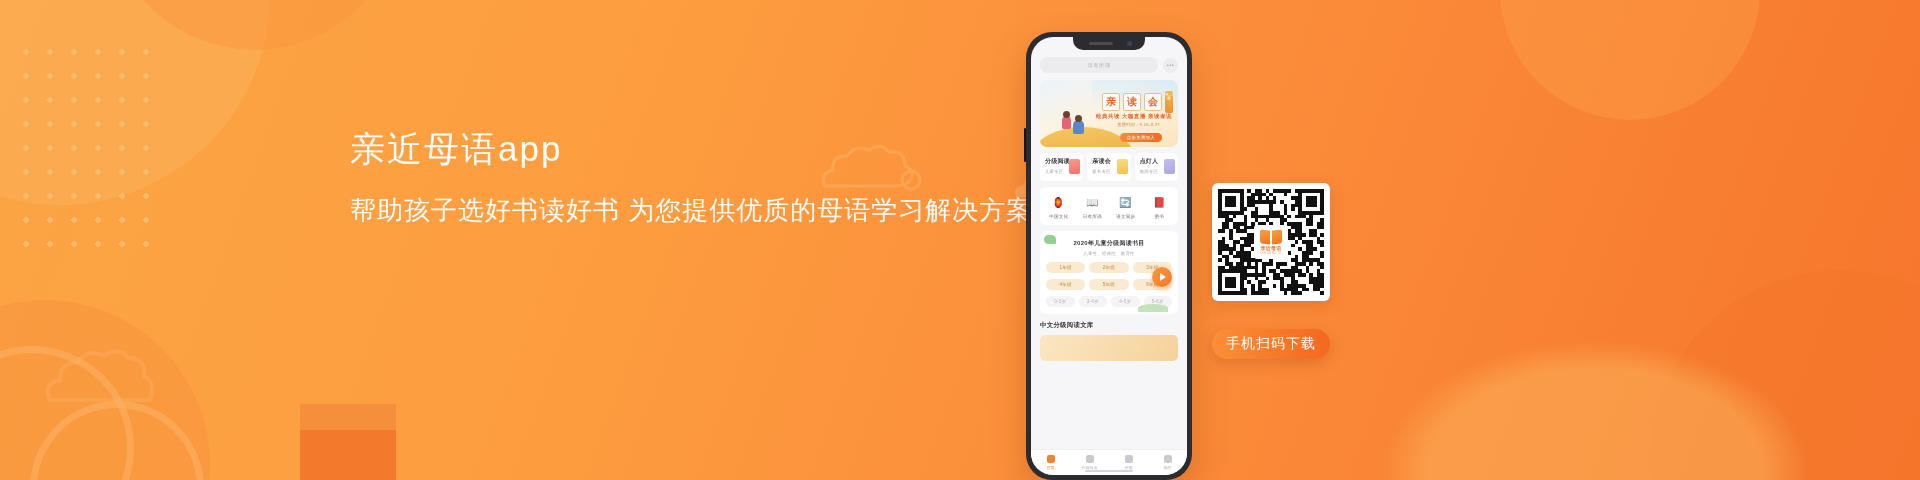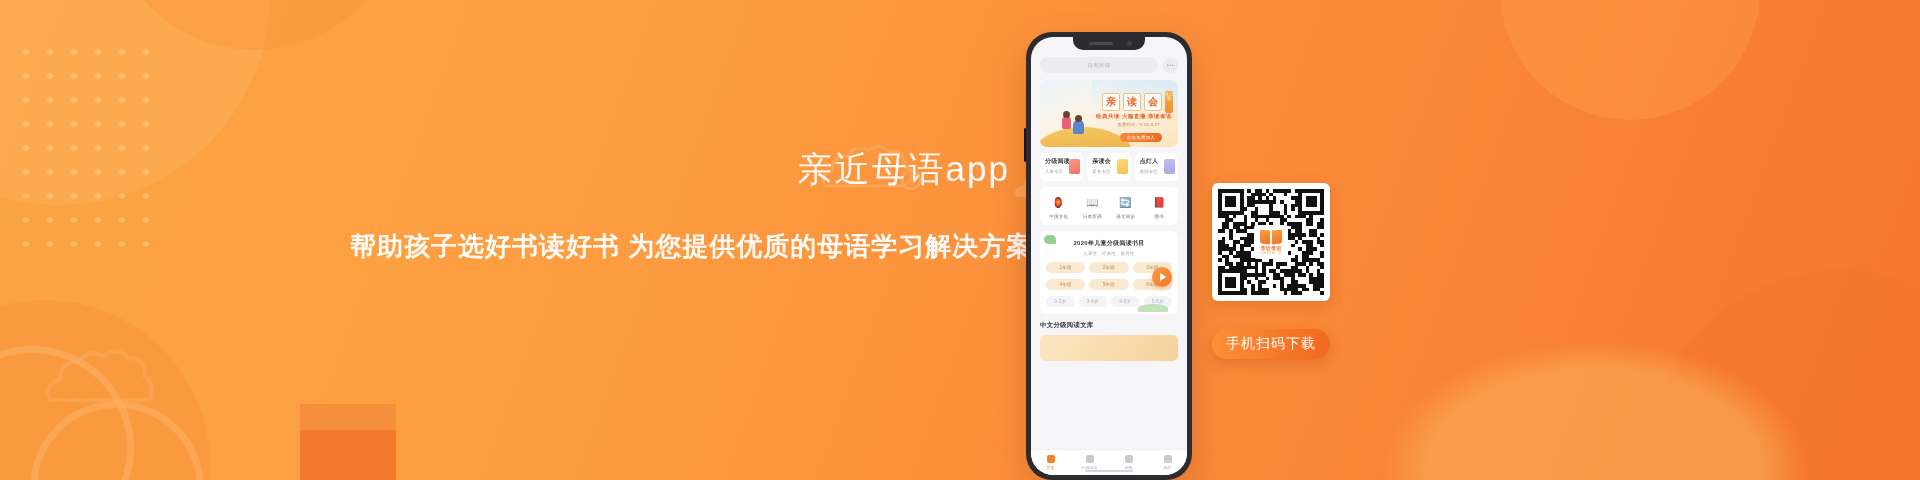--- a/index.html
+++ b/index.html
@@ -74,27 +74,27 @@
 
   .headline{
     font-family:"Liberation Serif","DejaVu Serif",serif;
     font-weight:700;color:#ffffff;font-size:74px;line-height:1.06;
     letter-spacing:6px;white-space:nowrap;
     text-shadow:0 2px 10px rgba(180,80,10,.18);
   }
   .headline .gap{display:inline-block;width:26px;}
 
   .subhead{
-    margin-top:52px;color:#ffffff;font-size:35px;line-height:1.2;
-    font-weight:400;letter-spacing:2px;white-space:nowrap;opacity:.98;text-align:right;
+    margin-top:32px;color:#ffffff;font-size:35px;line-height:1.2;
+    font-weight:400;letter-spacing:2px;white-space:nowrap;opacity:.98;
   }
 
   .tagline{
-    margin-top:40px;color:#ffffff;font-size:26px;line-height:1.3;
-    font-weight:700;letter-spacing:1px;white-space:nowrap;opacity:.97;
+    margin-top:24px;color:#ffffff;font-size:26px;line-height:1.3;
+    font-weight:400;letter-spacing:1px;white-space:nowrap;opacity:.97;
   }
 
   
   .phone{
     position:absolute;left:1026px;top:32px;width:166px;height:448px;
     border-radius:26px;background:#2c2c30;
     box-shadow:0 14px 34px rgba(150,60,10,.30);
     padding:5px;box-sizing:border-box;
   }
   .phone::before{ 

